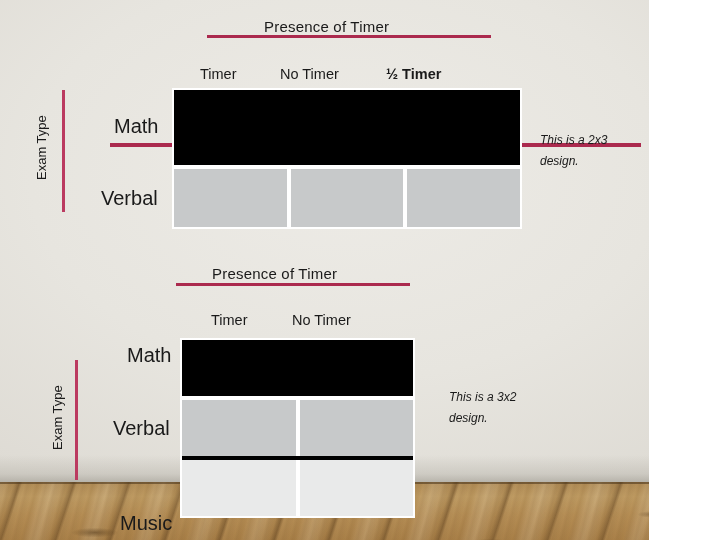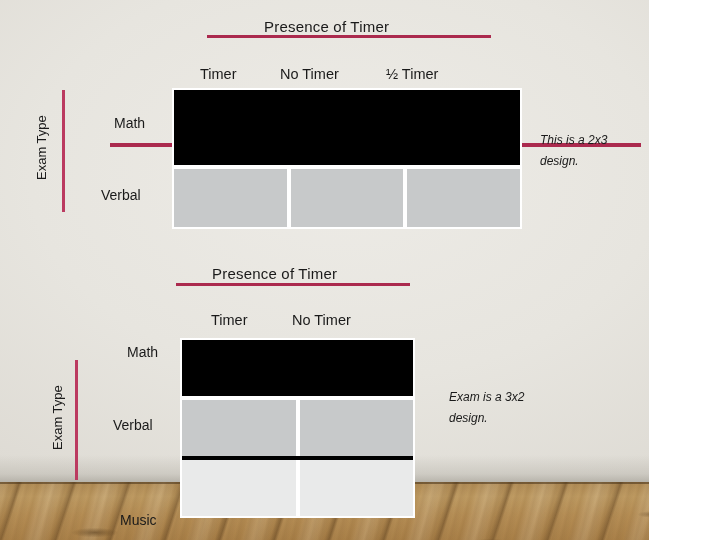--- a/index.html
+++ b/index.html
@@ -85,21 +85,21 @@
   }
   .sec-title {
     font-size: 15px;
     letter-spacing: 0.2px;
   }
   .col-head {
     font-size: 14.5px;
     text-align: center;
   }
   .row-label {
-    font-size: 14px;
+    font-size: 20px;
   }
   .note {
     font-size: 12px;
     font-style: italic;
   }
   .axis-label {
     font-size: 13px;
     transform-origin: 0 0;
     white-space: pre;
   }
@@ -149,21 +149,21 @@
     <div class="floor-planks"></div>
     <div class="floor-grain"></div>
   </div>
   <div class="floor-top-edge"></div>
 
   <div class="txt sec-title" style="left:264px; top:18px;">Presence of Timer</div>
   <div class="rule-h" style="left:207px; top:35px; width:284px; height:3px;"></div>
 
   <div class="txt col-head" style="left:200px; top:66px;">Timer</div>
   <div class="txt col-head" style="left:280px; top:66px;">No Timer</div>
-  <div class="txt col-head" style="left:386px; top:66px;">½ Timer</div>
+  <div class="txt col-head" style="left:386px; top:66px;font-weight:bold;">½ Timer</div>
 
   <div class="txt axis-label" style="left:34px; top:180px; transform:rotate(-90deg);">Exam Type</div>
   <div class="rule-v" style="left:62px; top:90px; width:3px; height:122px;"></div>
 
   <div class="txt row-label" style="left:114px; top:115px;">Math</div>
   <div class="txt row-label" style="left:101px; top:187px;">Verbal</div>
 
   <div class="rule-h" style="left:110px; top:143px; width:63px; height:4px;"></div>
   <div class="rule-h" style="left:521px; top:143px; width:120px; height:4px;"></div>
 
@@ -211,16 +211,16 @@
       <div class="tcell cell-gray"></div>
     </div>
     <div class="gap-h-dark"></div>
     <div class="trow" style="flex:1 1 0;">
       <div class="tcell cell-light"></div>
       <div class="gap-v"></div>
       <div class="tcell cell-light"></div>
     </div>
   </div>
 
-  <div class="txt note" style="left:449px; top:390px;">Exam is a 3x2</div>
+  <div class="txt note" style="left:449px; top:390px;">This is a 3x2</div>
   <div class="txt note" style="left:449px; top:411px;">design.</div>
 
 </div>
 
 </body></html>

